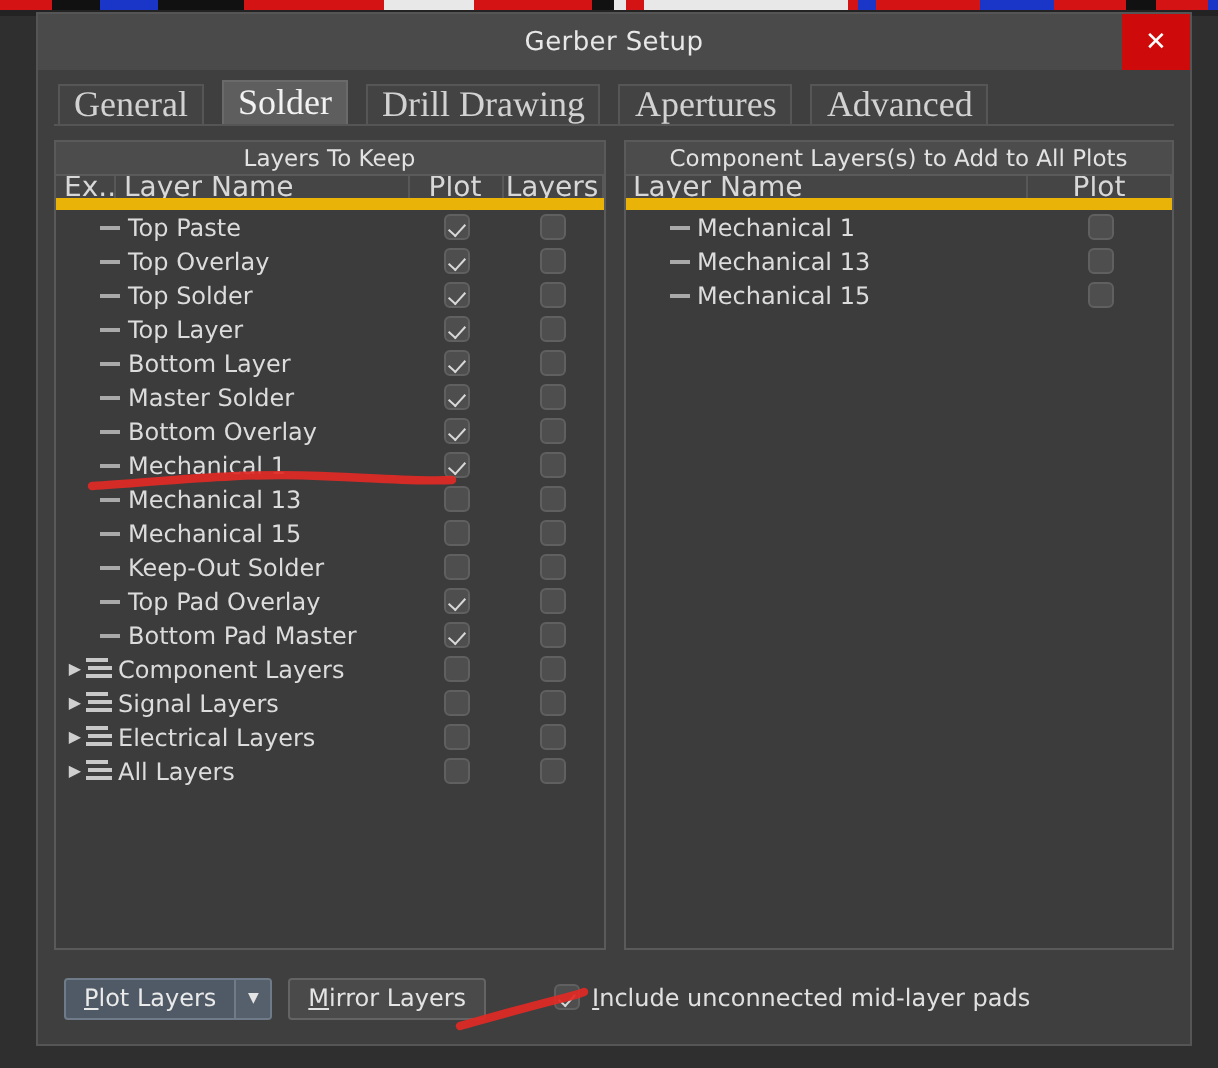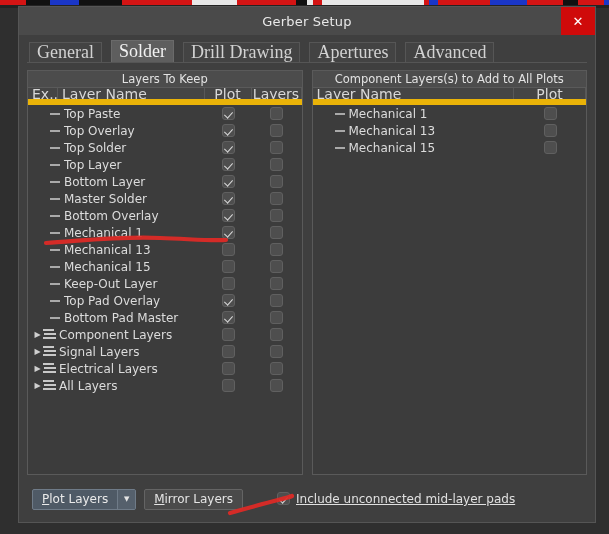--- a/index.html
+++ b/index.html
@@ -175,21 +175,21 @@
     background: #55606c;
   }
   .btn {
     height: 21px; margin-left: 8px; padding: 0 9px;
     display: flex; align-items: center;
     font-size: 12px; color: #e4e4e4;
     background: #4a4a4a; border: 1px solid #646464; border-radius: 2px;
   }
   .opt {
     display: flex; margin-left: 34px;
-    font-size: 12px; color: #e0e0e0; text-decoration: underline;
+    font-size: 12px; color: #e0e0e0;
   }
   .opt .chk { margin-right: 6px; }
   u.acc { text-decoration: underline; }
 
   
   .ink { position: absolute; left: 0; top: 0; width: 609px; height: 534px;
          pointer-events: none; }
 </style>
 </head>
 <body>
@@ -372,21 +372,21 @@
                 <div class="cellbox cb-plot">
                   <span class="chk"></span>
                 </div>
                 <div class="cellbox cb-mir">
                   <span class="chk"></span>
                 </div>
               </div>
               <div class="row">
                 <div class="namecell">
                   <span class="swatch"></span>
-                  <span>Keep-Out Layer</span>
+                  <span>Keep-Out Solder</span>
                 </div>
                 <div class="cellbox cb-plot">
                   <span class="chk"></span>
                 </div>
                 <div class="cellbox cb-mir">
                   <span class="chk"></span>
                 </div>
               </div>
               <div class="row">
                 <div class="namecell">

